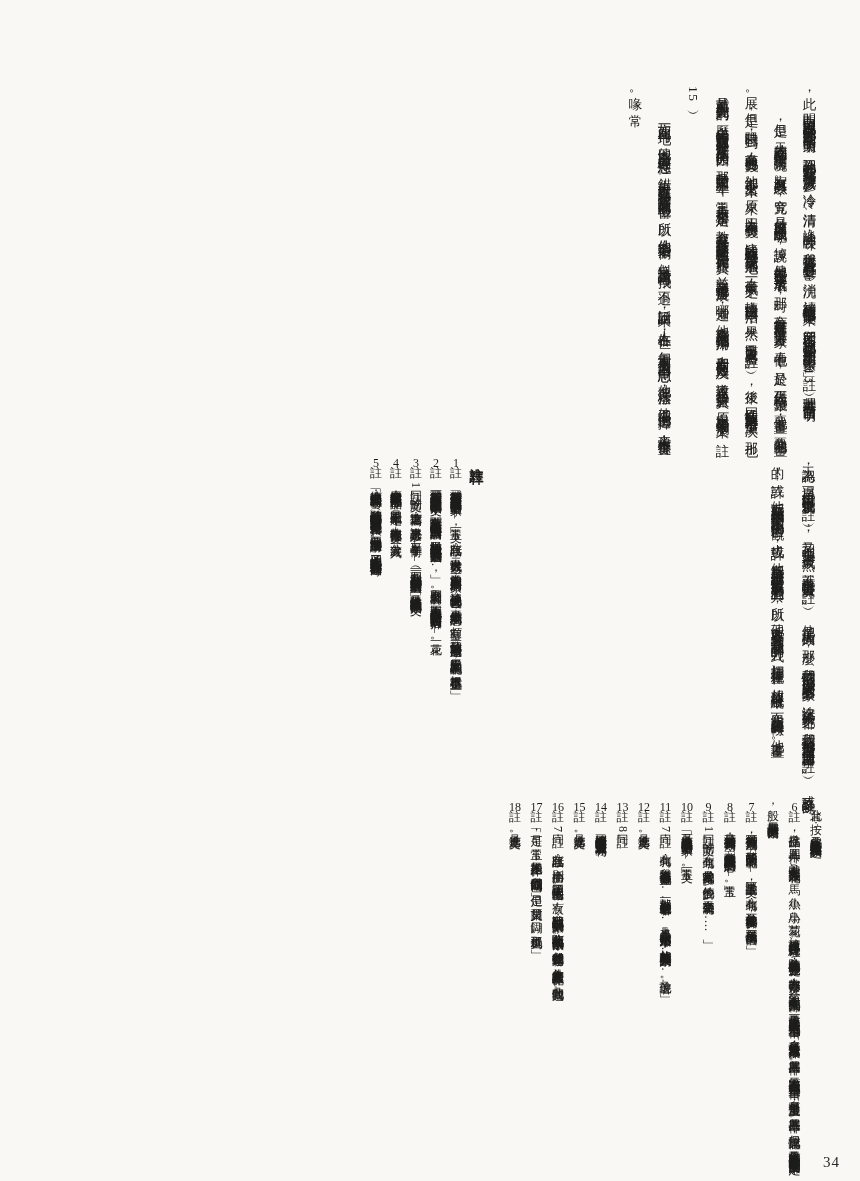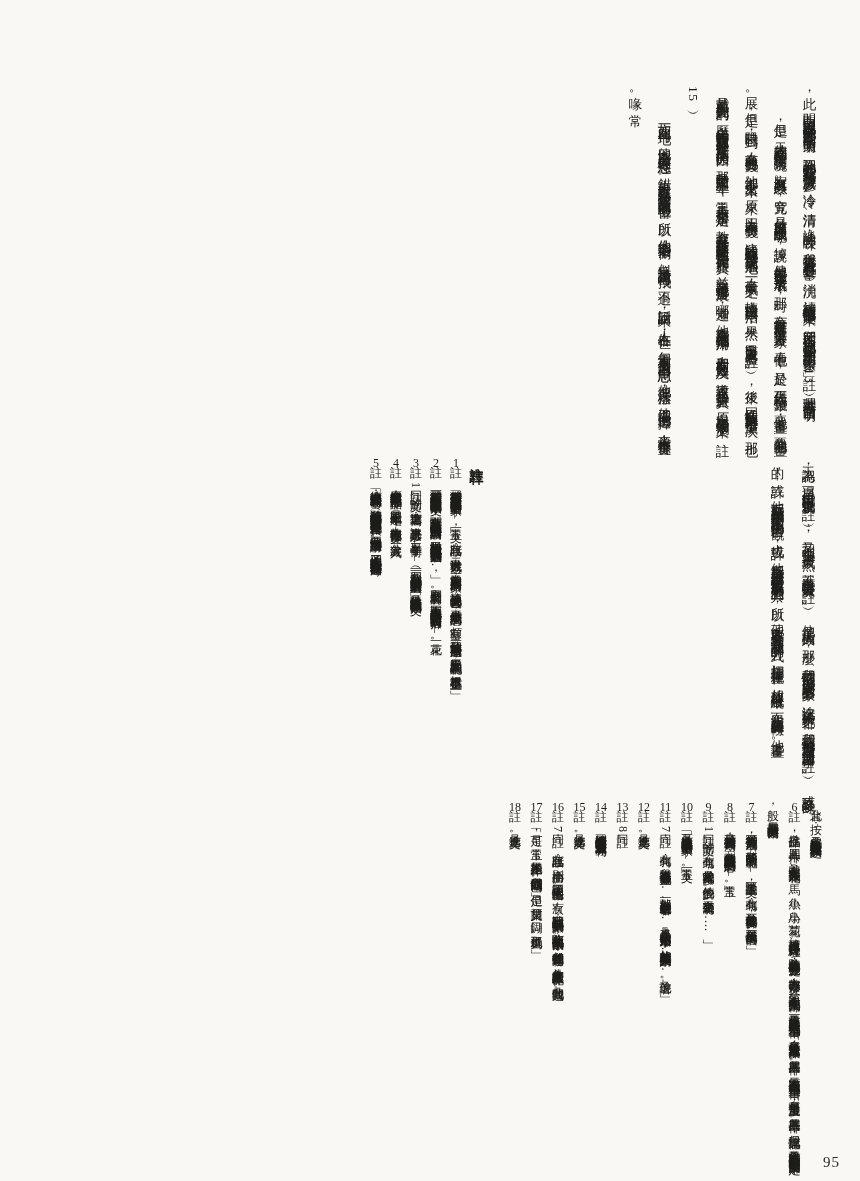--- a/index.html
+++ b/index.html
@@ -72,15 +72,15 @@
       <p class="note"><span class="note-label"><span>註</span><span class="tcy">11</span></span>　<span>同註7，有此句：「我從來沒有看過他作畫……就那麼一次看到他拿著筆……是為了向我示範『如何用沾水筆』，『如此才能發揮更柔和的效果……』他說著。」</span></p>
       <p class="note"><span class="note-label"><span>註</span><span class="tcy">12</span></span>　<span>見席德進文。</span></p>
       <p class="note"><span class="note-label"><span>註</span><span class="tcy">13</span></span>　<span>同註8。</span></p>
       <p class="note"><span class="note-label"><span>註</span><span class="tcy">14</span></span>　<span>按國立歷史博物館印行之「常玉畫展」展覽專刊。</span></p>
       <p class="note"><span class="note-label"><span>註</span><span class="tcy">15</span></span>　<span>見席德進文。</span></p>
       <p class="note"><span class="note-label"><span>註</span><span class="tcy">16</span></span>　<span>同註7，有此段話：「一則小插曲，正說明了常玉的性格。有一次，我請他到巴黎近郊我的家中，吃北非阿拉伯式的小米飯。餐後我們閒聊道，『為什麼您夫人昨天不工作呢？』他向我問道。</span></p>
       <p class="note"><span class="note-label"><span>註</span><span class="tcy">17</span></span>　<span>「可是，常玉，如果她不工作，我們僅能餬口而已。」「但是，艾爾貝，餬口，那也就夠了。」</span></p>
       <p class="note"><span class="note-label"><span>註</span><span class="tcy">18</span></span>　<span>見席德進文。</span></p>
     </section>
 
-  <div class="page-number">95</div>
+  <div class="page-number">34</div>
 
 </div>
 
 </body></html>

